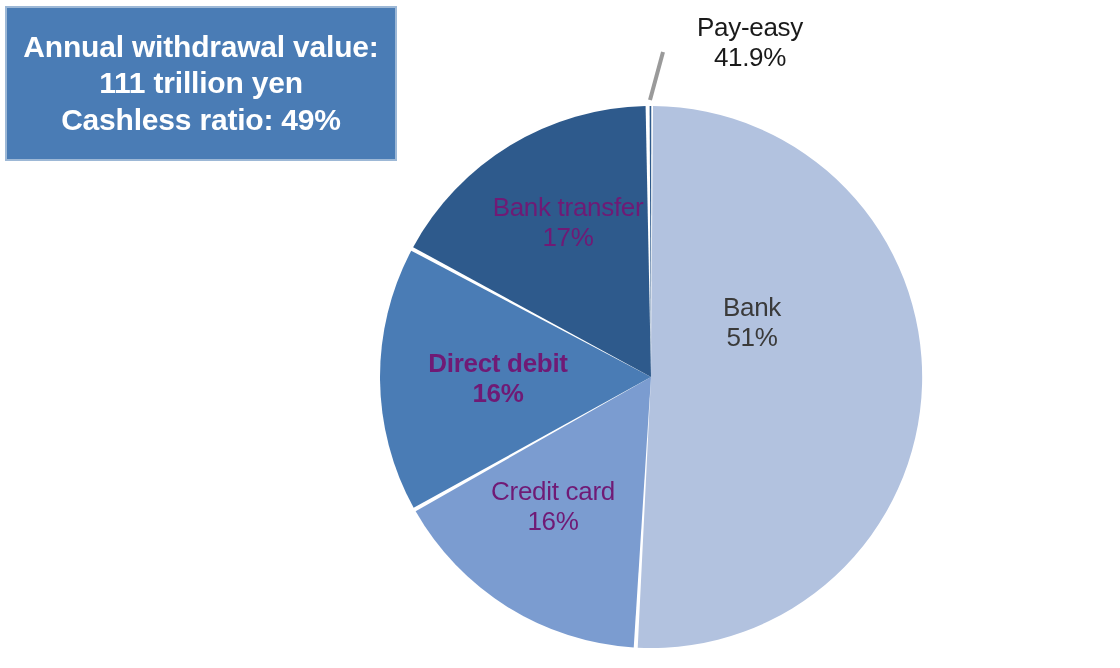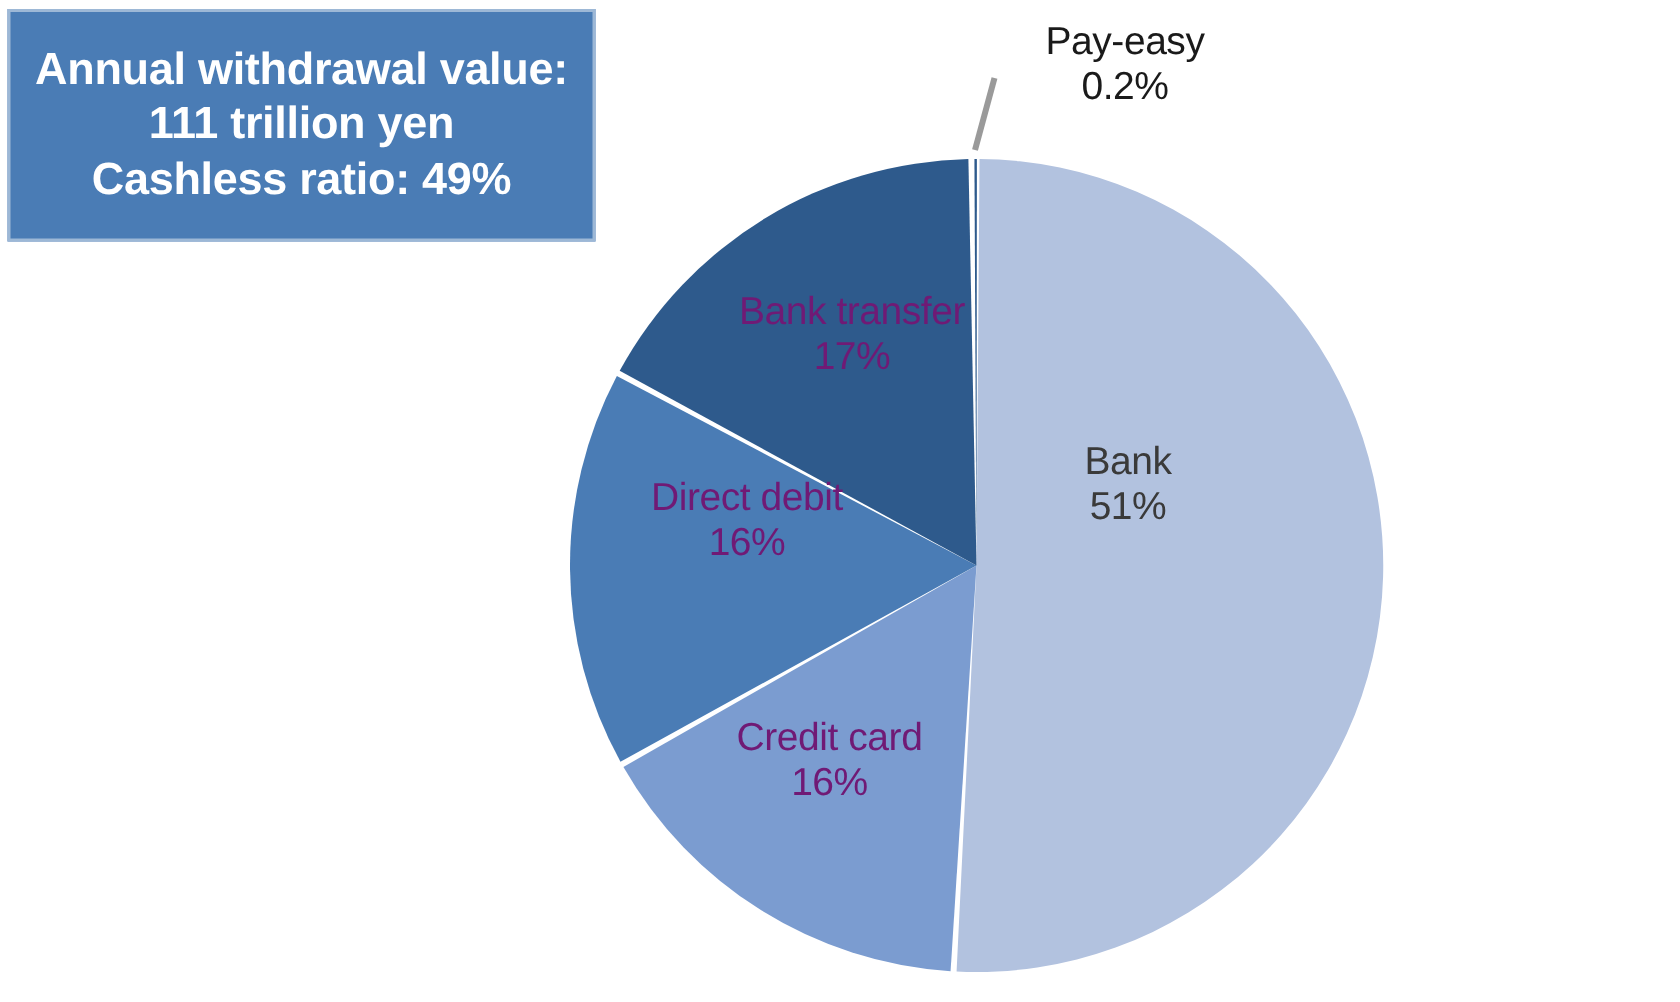--- a/index.html
+++ b/index.html
@@ -70,21 +70,21 @@
     letter-spacing: -0.3px;
   }
   .slice-label .lbl-name { display: block; }
   .slice-label .lbl-val  { display: block; }
 
   .lbl-light { color: #701a75; }
   .lbl-dark  { color: #3A3A3A; }
 
   #label-cash          { left: 652px; top: 292px; width: 200px; }
   #label-credit-card   { left: 438px; top: 476px; width: 230px; }
-  #label-direct-debit  { left: 378px; top: 316px; width: 240px; }
+  #label-direct-debit  { left: 378px; top: 348px; width: 240px; font-weight: bold; }
   #label-bank-transfer { left: 446px; top: 192px; width: 244px; }
   #label-pay-easy      { left: 640px; top: 12px;  width: 220px; color:#1A1A1A; }
 </style>
 </head>
 <body>
 
 <div id="chart-root">
 
   <div id="summary-box">
     <span class="sb-line">Annual withdrawal value:</span>
@@ -118,16 +118,16 @@
     <span class="lbl-val">16%</span>
   </div>
 
   <div class="slice-label lbl-light" id="label-bank-transfer">
     <span class="lbl-name">Bank transfer</span>
     <span class="lbl-val">17%</span>
   </div>
 
   <div class="slice-label" id="label-pay-easy">
     <span class="lbl-name">Pay-easy</span>
-    <span class="lbl-val">0.2%</span>
+    <span class="lbl-val">41.9%</span>
   </div>
 
 </div>
 
 </body></html>

